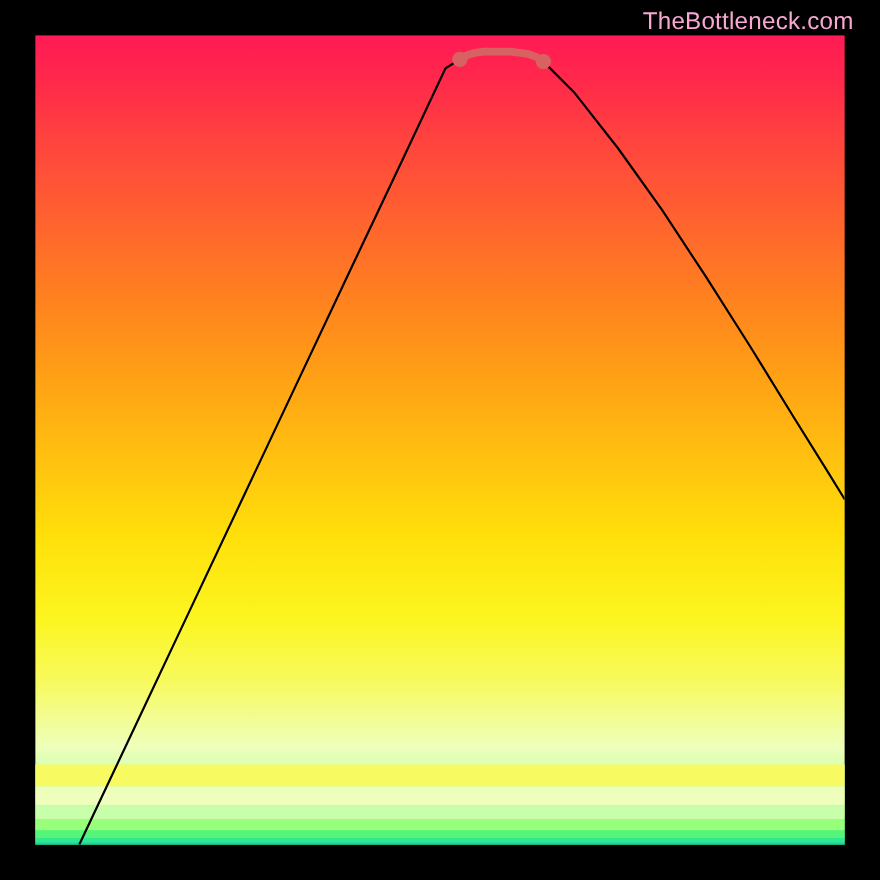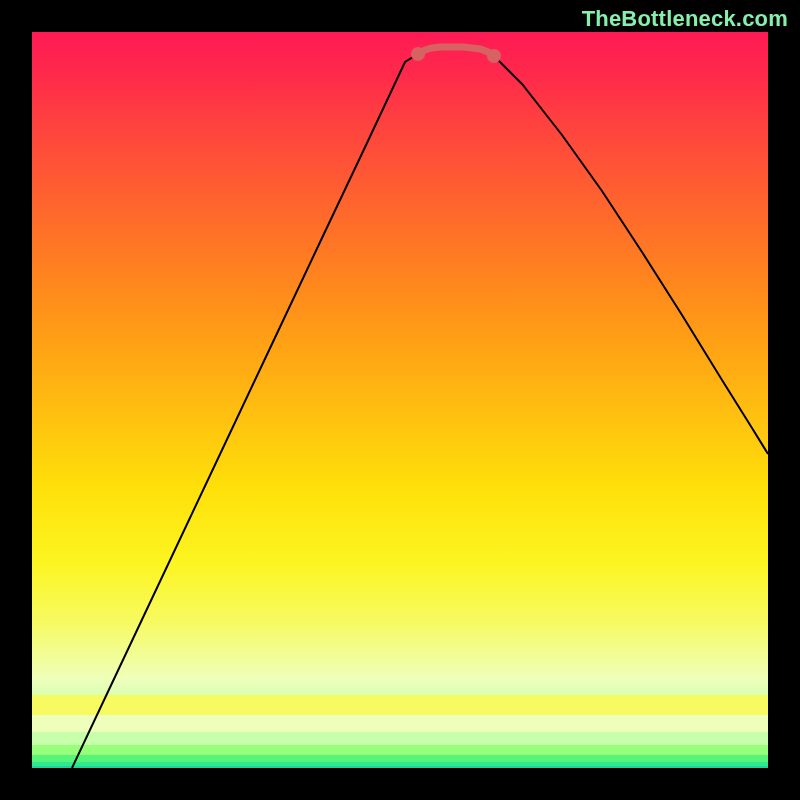--- a/index.html
+++ b/index.html
@@ -64,24 +64,24 @@
   .b4 { height: 10px; background: #98ff7a; }
   .b5 { height: 13px; background: #c8ffaa; }
   .b6 { height: 17px; background: #eeffbb; }
   .b7 { height: 20px; background: #f7fa60; }
   .bottom-bands .row {
     width: 100%;
   }
   .watermark {
     position: absolute;
     top: 6px;
-    right: 12px;
-    color: #86efac;
+    right: 24px;
+    color: #f9a8d4;
     font-size: 22px;
-    font-weight: 700;
+    font-weight: 400;
     letter-spacing: 0.2px;
     z-index: 10;
     user-select: none;
   }
   svg.curves {
     position: absolute;
     left: 0;
     top: 0;
     width: 100%;
     height: 100%;

